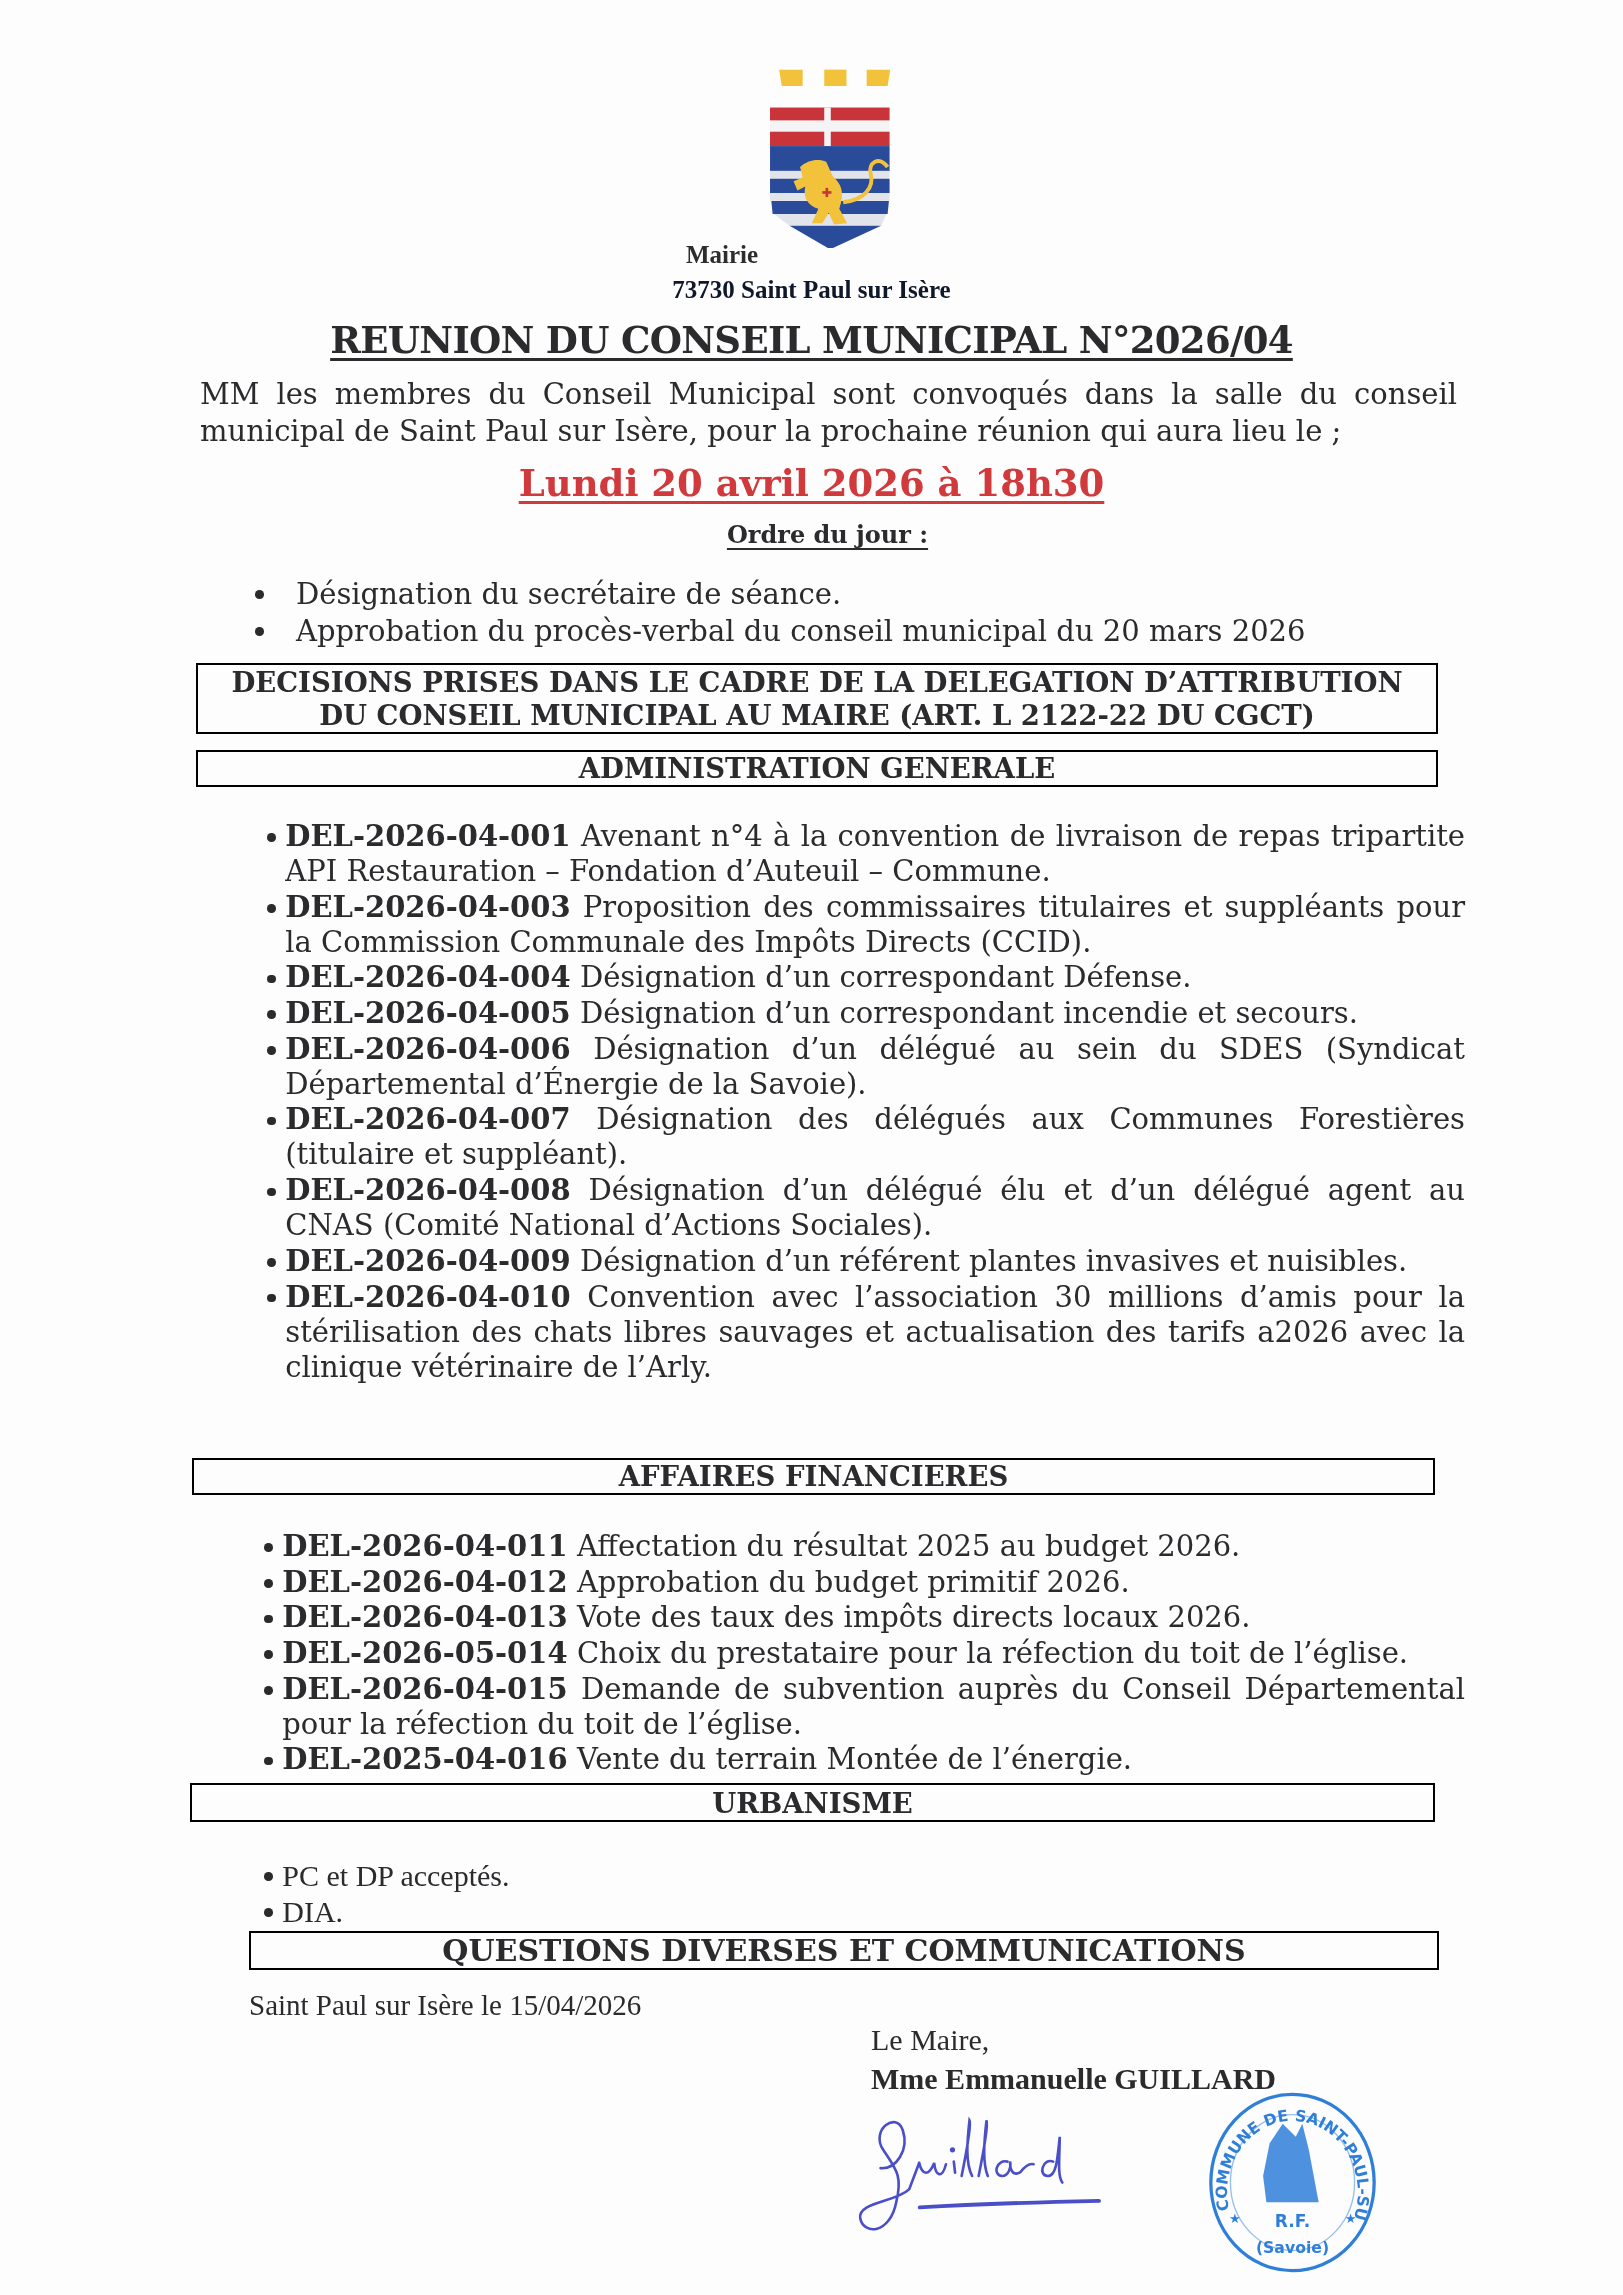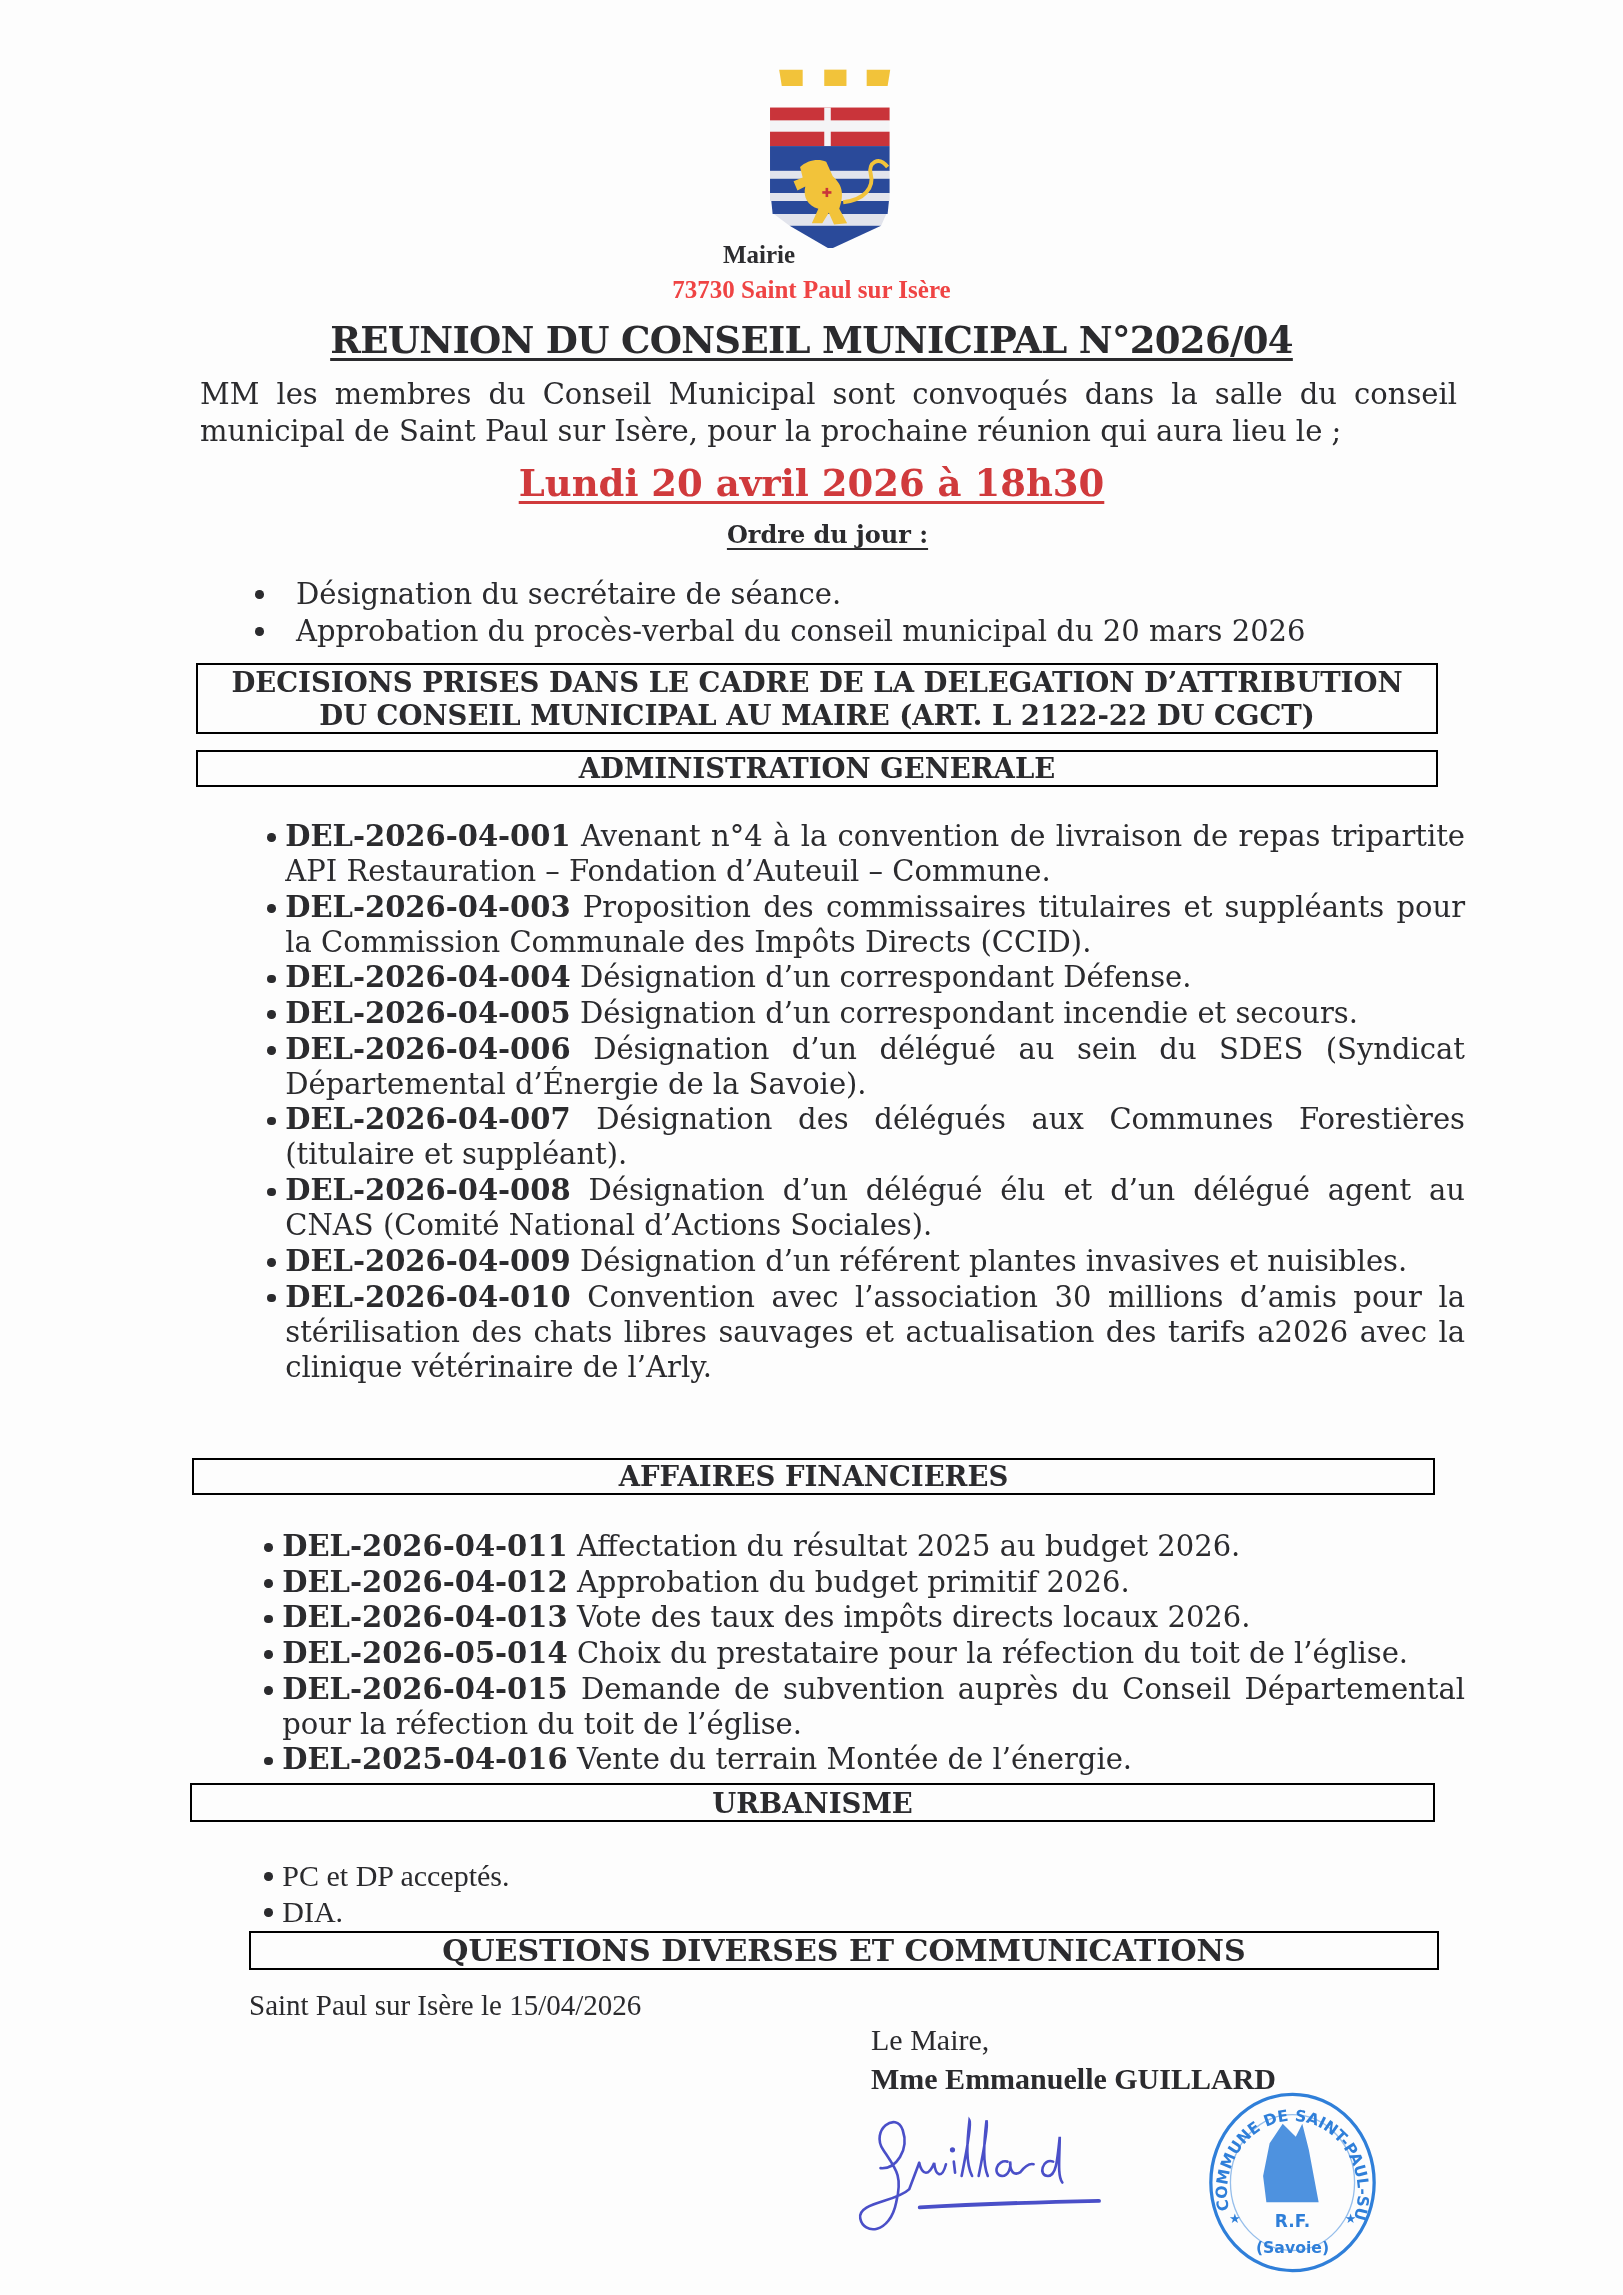--- a/index.html
+++ b/index.html
@@ -10,22 +10,22 @@
     overflow: hidden;
     font-family: "DejaVu Serif", "Liberation Serif", serif;
     color: #2b2b2e;
   }
   .abs { position: absolute; }
   .center { text-align: center; }
 
   
   .coat { left: 766px; top: 52px; width: 157px; height: 196px; }
 
-  .mairie { left: 0; width: 1444px; top: 241px; font-size: 25px; font-weight: bold; font-family: "Liberation Serif", serif; color: #2d2d30; padding-left: 37px; }
-  .address { left: 0; width: 1623px; top: 276px; font-size: 25px; font-weight: bold; font-family: "Liberation Serif", serif; color: #ef4444; }
+  .mairie { left: 0; width: 1444px; top: 241px; font-size: 25px; font-weight: bold; font-family: "Liberation Serif", serif; color: #2d2d30; }
+  .address { left: 0; width: 1623px; top: 276px; font-size: 25px; font-weight: bold; font-family: "Liberation Serif", serif; color: #0f172a; }
 
   .title { left: 0; width: 1623px; top: 318px; font-size: 37px; font-weight: bold; letter-spacing: -0.7px; }
   .title span { text-decoration: underline; text-decoration-thickness: 2.6px; text-underline-offset: 5.2px; }
 
   .intro { left: 200px; width: 1257px; top: 376px; font-size: 29px; line-height: 37px; text-align: justify; }
 
   .date { left: 0; width: 1623px; top: 461px; font-size: 37px; font-weight: bold; color: #d03a3c; }
   .date span { text-decoration: underline; text-decoration-thickness: 2.6px; text-underline-offset: 5.2px; }
 
   .ordre { left: 16px; width: 1623px; top: 520px; font-size: 24px; font-weight: bold; }

